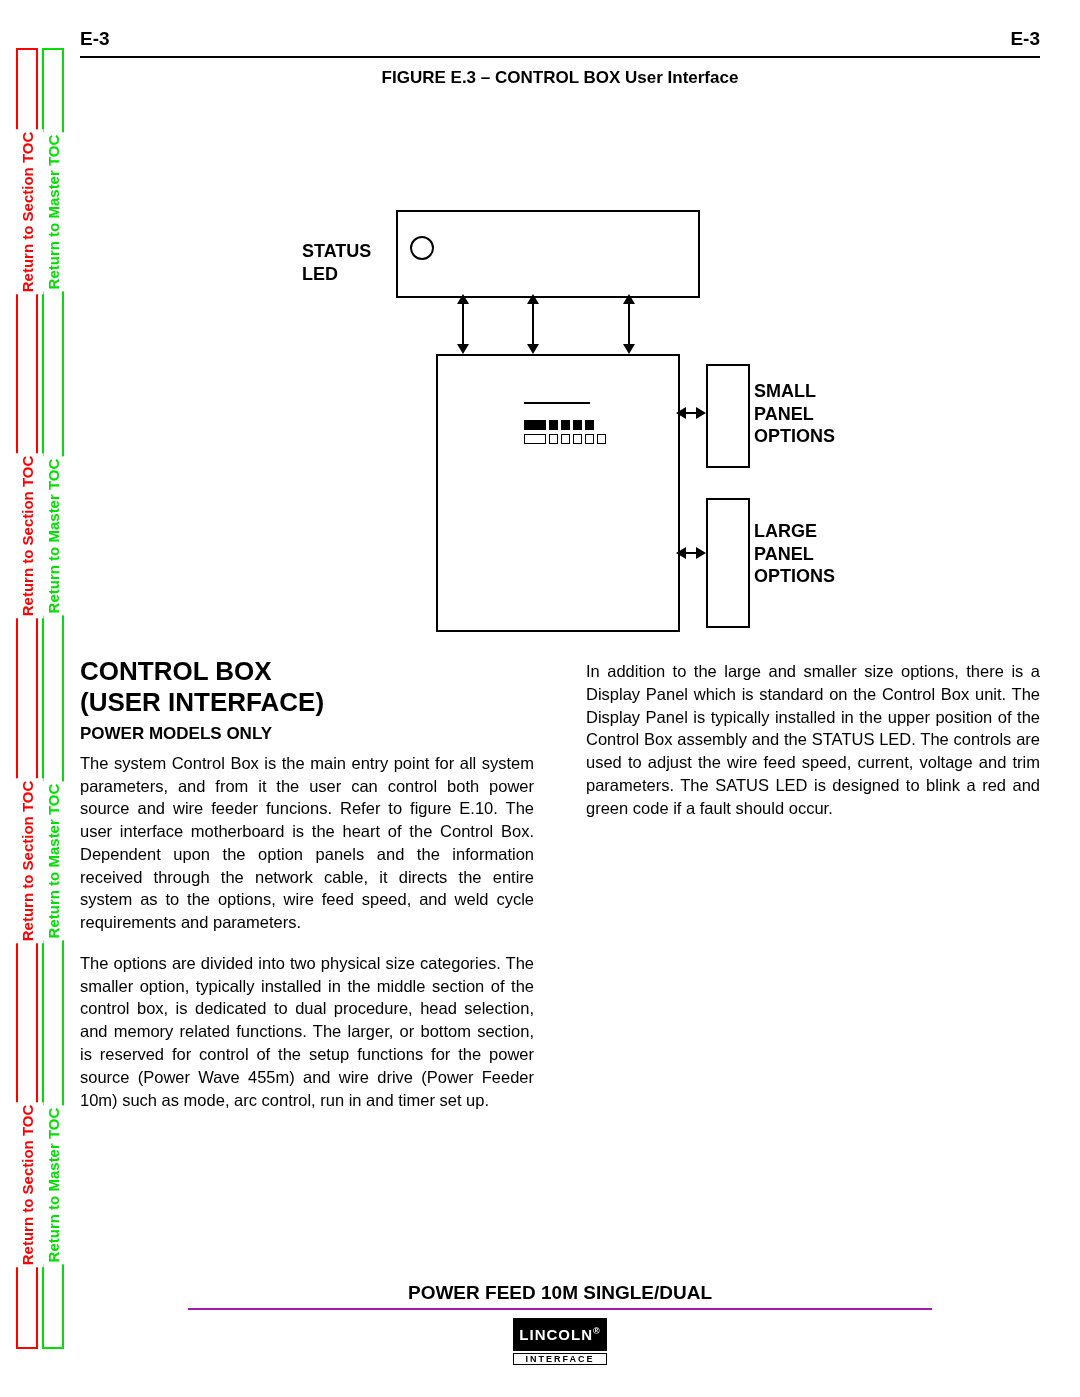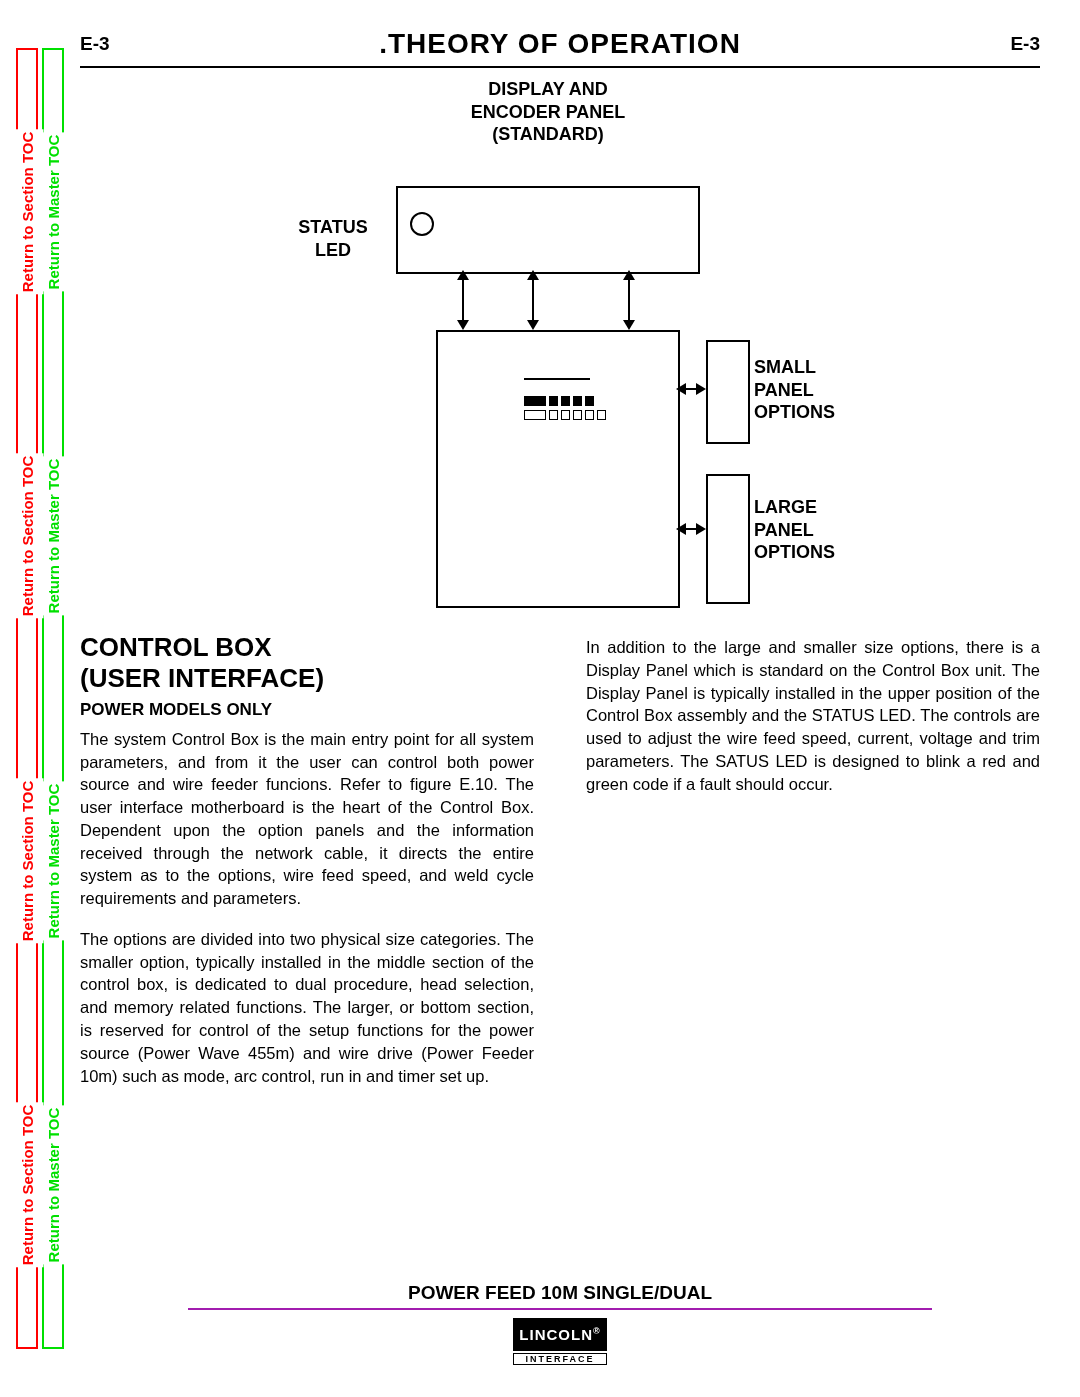--- a/index.html
+++ b/index.html
@@ -69,29 +69,28 @@
         </div>
       <div class="tab-cell">
           <a class="tab-label">Return to Master TOC</a>
         </div>
     </div>
   </div>
 
   <div class="content">
     <div class="header">
       <div class="pg">E-3</div>
-      <div class="title">.THEORY OF OPERATION</div>
       <div class="pg right">E-3</div>
     </div>
     <hr class="rule">
+    <div class="fig-caption">FIGURE E.3 –  CONTROL BOX User Interface</div>
 
     <div class="figure">
 
-      <div class="fig-label" style="left:248px;top:0;width:240px">DISPLAY AND<br>ENCODER PANEL<br>(STANDARD)</div>
-      <div class="fig-label" style="left:108px;top:138px;width:90px;text-align:center">STATUS<br>LED</div>
+      <div class="fig-label" style="left:122px;top:138px;width:90px;text-align:left">STATUS<br>LED</div>
       <div class="fig-label" style="left:574px;top:278px;width:110px;text-align:left">SMALL<br>PANEL<br>OPTIONS</div>
       <div class="fig-label" style="left:574px;top:418px;width:110px;text-align:left">LARGE<br>PANEL<br>OPTIONS</div>
       <div class="fig-label" style="left:306px;top:362px;width:140px">DIP<br>SWITCHES</div>
       <div class="fig-label" style="left:298px;top:422px;width:156px">USER<br>INTERFACE<br>MOTHER-<br>BOARD</div>
 
       <div class="box" style="left:216px;top:108px;width:300px;height:84px"></div>
       <div class="led-circle" style="left:230px;top:134px"></div>
 
       <div class="box" style="left:256px;top:252px;width:240px;height:274px"></div>
 

